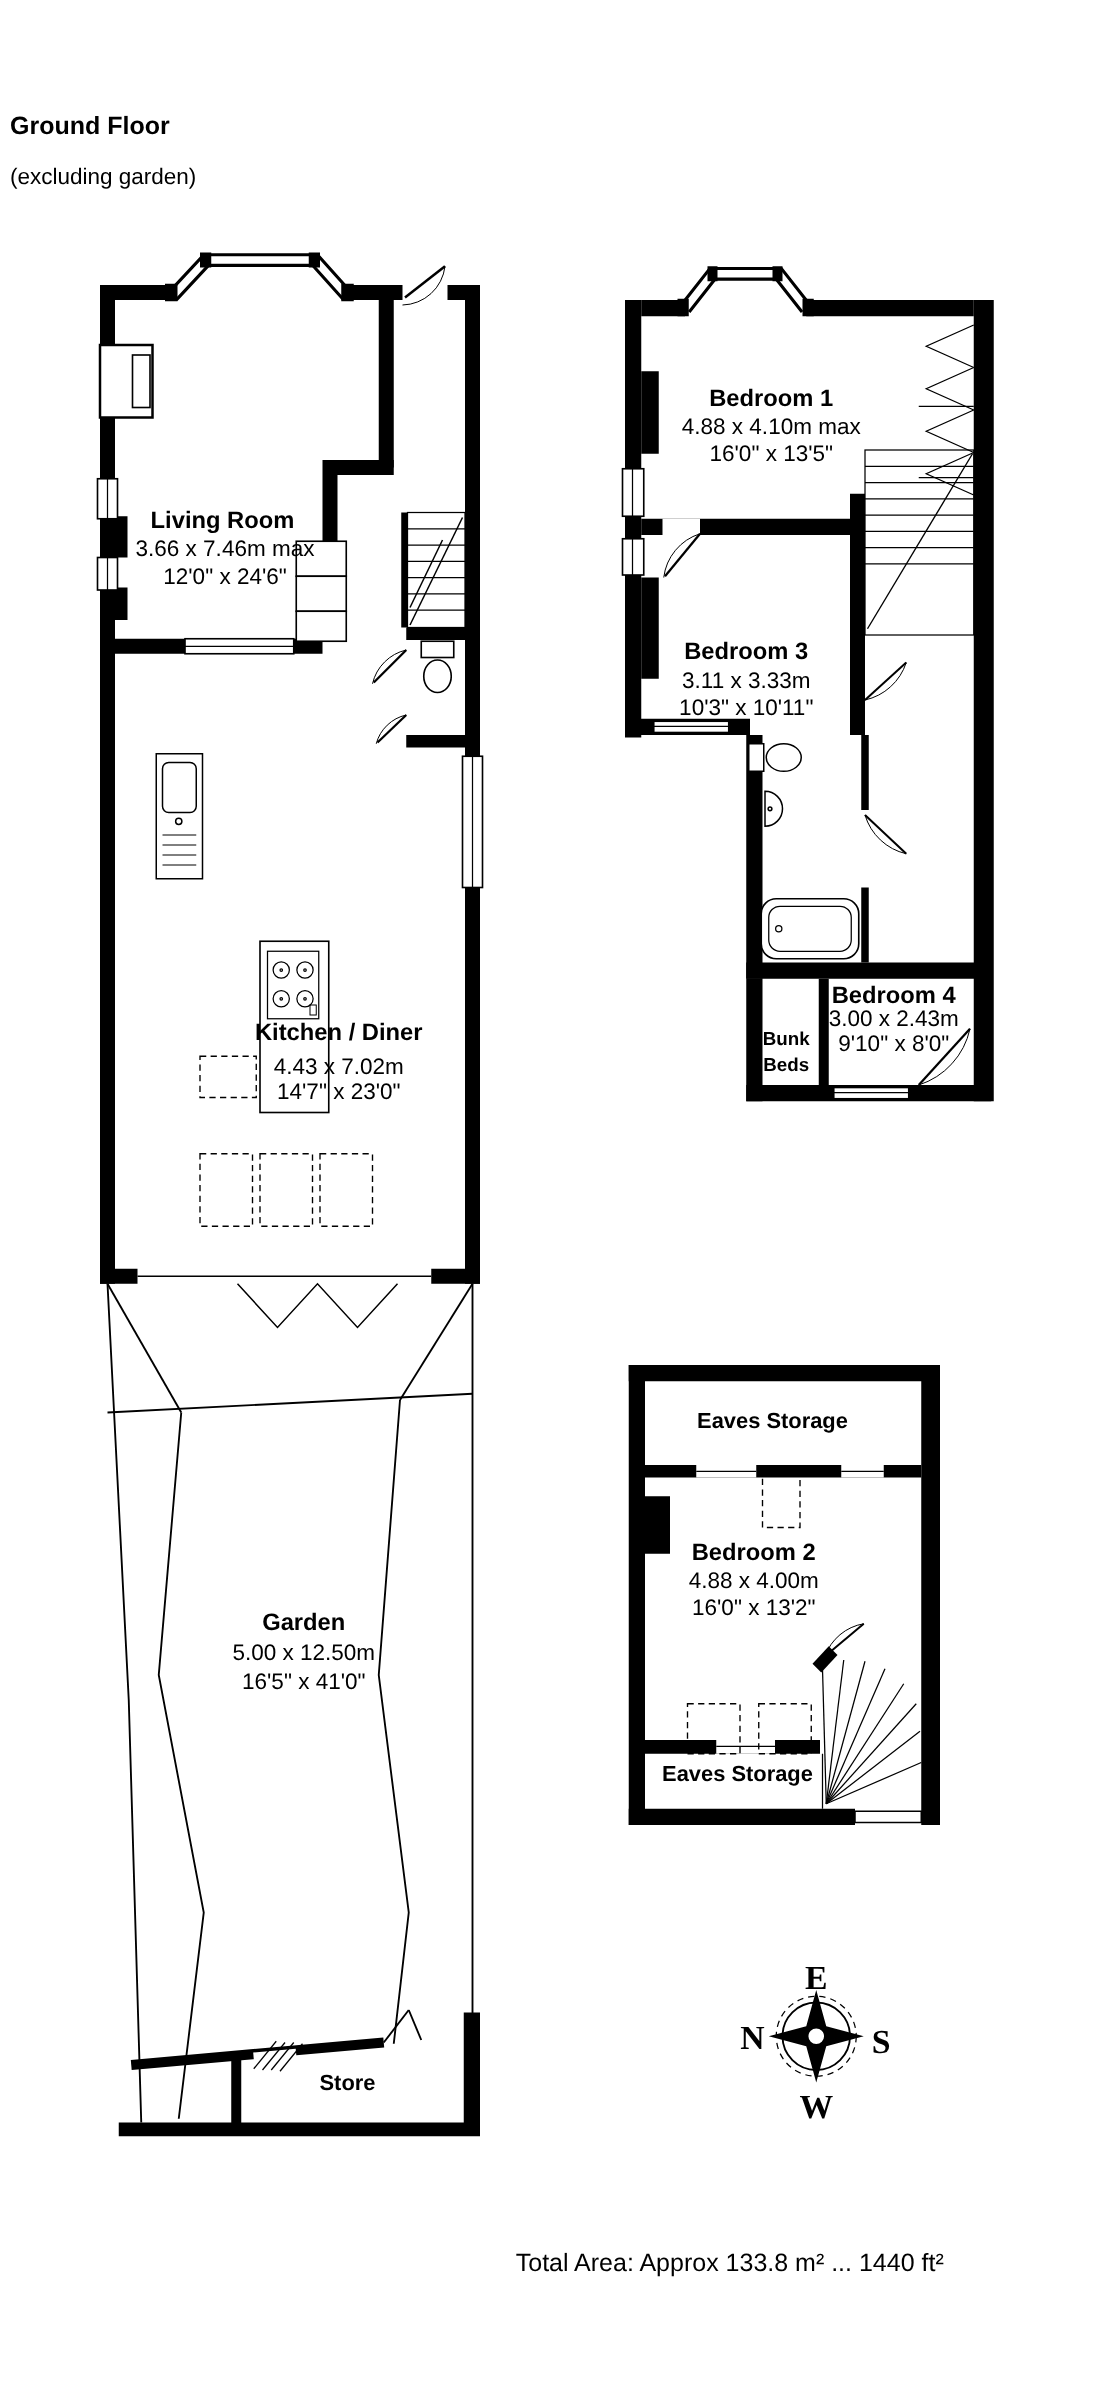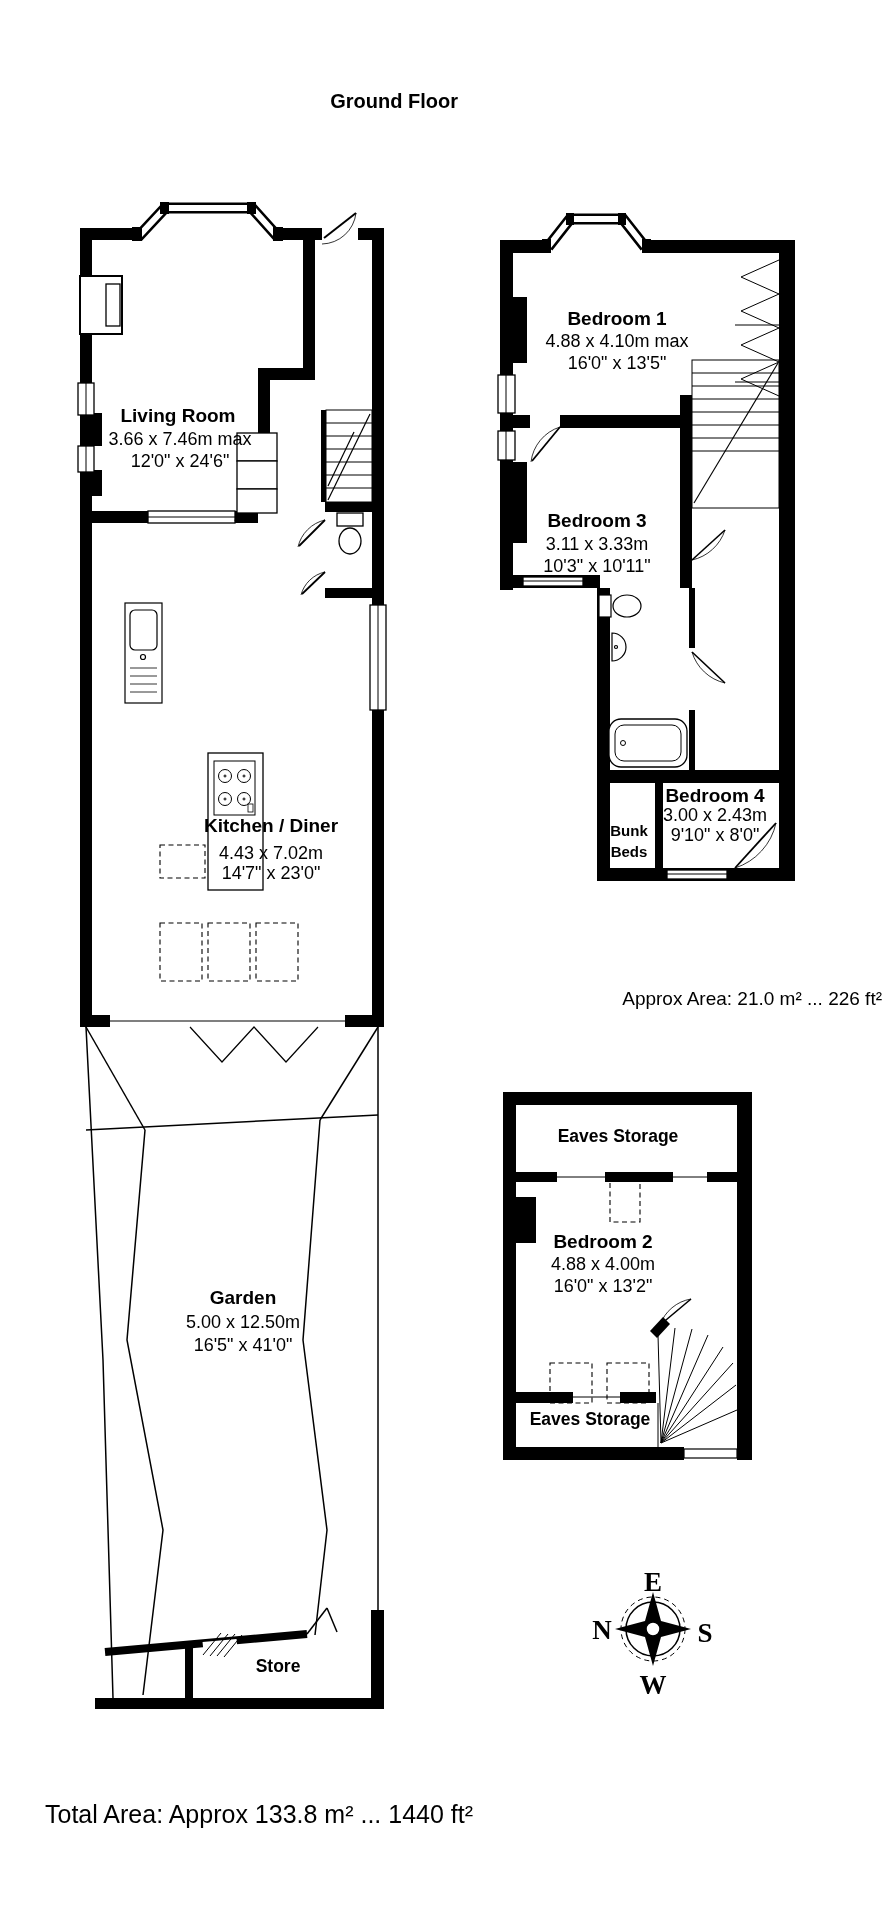--- a/index.html
+++ b/index.html
@@ -1,46 +1,46 @@
 <!DOCTYPE html>
 <html><head>
 <meta charset="utf-8">
 <style>
   html,body{margin:0;padding:0;background:#fff;}
   .page{position:relative;width:890px;height:1920px;background:#ffffff;
         font-family:"Liberation Sans",sans-serif;color:#000;overflow:hidden;}
-  .floor-header{position:absolute;text-align:right;}
+  .floor-header{position:absolute;text-align:left;}
   .fh-title{font-size:20px;font-weight:bold;line-height:1.15;}
   .fh-area{font-size:19px;margin-top:4px;line-height:1.15;}
   .fh-note{font-size:18px;margin-top:18px;line-height:1.15;}
-  .total-area{position:absolute;left:45px;top:1800px;width:710px;text-align:left;
-              font-size:25px;}
+  .total-area{position:absolute;left:45px;top:1800px;width:710px;text-align:right;
+              font-size:20px;}
   .plan{position:absolute;}
   
   text{fill:#000;}
   .pn{font-family:"Liberation Sans",sans-serif;font-size:19px;font-weight:bold;text-anchor:middle;}
   .pd{font-family:"Liberation Sans",sans-serif;font-size:18px;text-anchor:middle;}
   .pr{font-family:"Liberation Sans",sans-serif;font-size:17.5px;font-weight:bold;text-anchor:middle;}
   .pb{font-family:"Liberation Sans",sans-serif;font-size:15px;font-weight:bold;text-anchor:middle;}
   .cl{font-family:"Liberation Serif",serif;font-size:27px;font-weight:bold;text-anchor:middle;}
 </style>
 </head>
 <body>
 
 <div class="page">
 
   <div class="floor-header" style="left:8px;top:90px;width:450px;">
     <div class="fh-title">Ground Floor</div>
+    <div class="fh-note">(excluding garden)</div>
   </div>
 
   <div class="floor-header" style="left:420px;top:90px;width:462px;">
   </div>
 
   <div class="floor-header" style="left:420px;top:984px;width:462px;">
-    <div class="fh-area">Approx Area: 21.0 m² ... 226 ft²</div>
   </div>
 
   <svg class="plan" style="left:75px;top:200px;" width="315" height="1515" viewBox="0 0 315 1515">
 
     <g fill="#000">
       <rect x="12" y="28" width="51" height="12"></rect>
       <rect x="200" y="28" width="47" height="12"></rect>
       <rect x="283" y="28" width="26" height="12"></rect>
       <rect x="5" y="28" width="12" height="799"></rect>
       <rect x="297" y="40" width="12" height="787"></rect>

